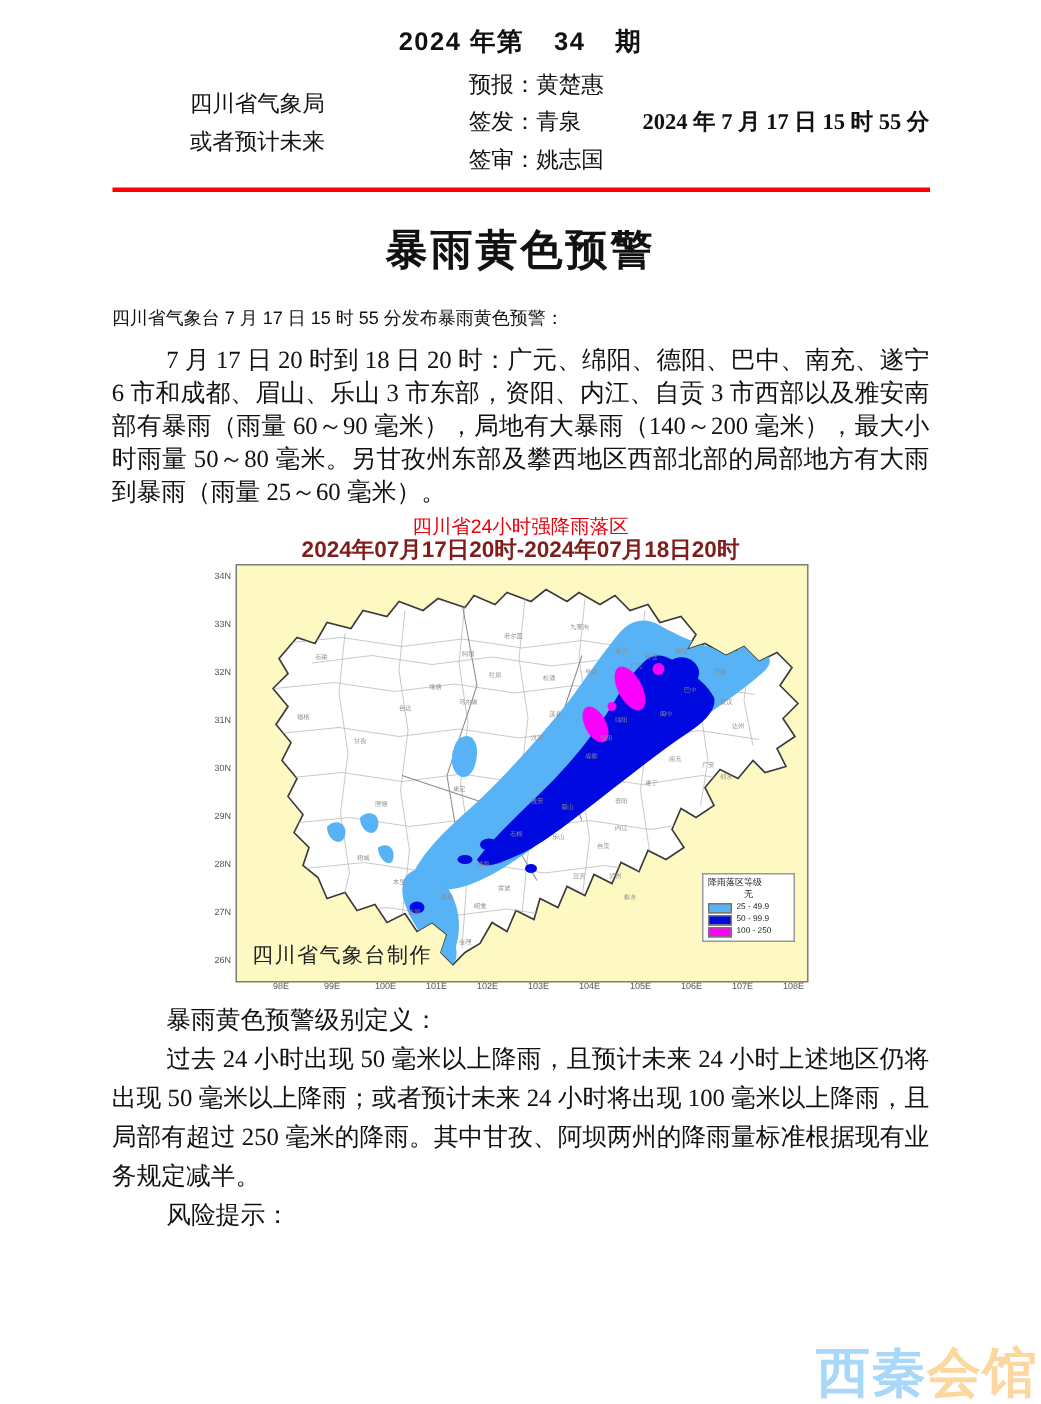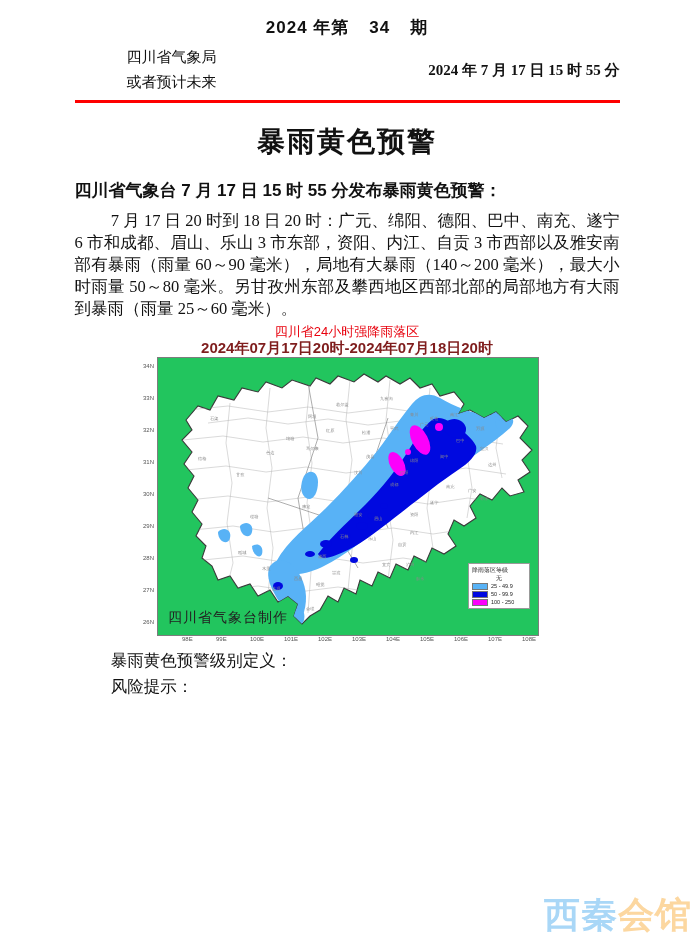--- a/index.html
+++ b/index.html
@@ -22,42 +22,42 @@
   }
   .org-col{padding-left:52px;white-space:nowrap;}
   .sign-col{padding-left:96px;white-space:nowrap;}
   .date-col{margin-left:auto;font-weight:600;white-space:nowrap;padding-right:0px;}
   .red-rule{width:545px;height:3px;background:#fe0000;margin:5px auto 0;}
   .warn-heading{
     margin:20px 0 0;text-align:center;font-size:28px;font-weight:bold;
     font-family:"Liberation Sans","DejaVu Sans",sans-serif;letter-spacing:2px;
   }
   .lead{
-    width:545px;margin:18px auto 0;font-size:17px;font-weight:bold;
+    width:545px;margin:18px auto 0;font-size:12px;font-weight:normal;
     font-family:"Liberation Sans","DejaVu Sans",sans-serif;
   }
   .para{
     width:545px;margin:8px auto 0;font-size:16.5px;line-height:22px;
     text-align:justify;text-indent:2.2em;
   }
   .sec-para{
     width:545px;margin:0 auto;font-size:16.5px;line-height:26px;
     text-align:justify;text-indent:2.2em;
   }
   .map-block{width:380px;margin:4px auto 0;position:relative;}
   .map-title{
     text-align:center;font-size:13px;font-weight:normal;color:#e8000d;
     font-family:"Liberation Sans","DejaVu Sans",sans-serif;line-height:15px;
   }
   .map-subtitle{
     text-align:center;font-size:15px;font-weight:bold;color:#7f1d1d;
     font-family:"Liberation Sans","DejaVu Sans",sans-serif;line-height:17px;
   }
   .map-frame{
-    position:relative;width:380px;height:277px;border:1px solid #7d7d7d;background:#22c55e;
+    position:relative;width:380px;height:277px;border:1px solid #7d7d7d;background:#fef9c3;
     margin-top:1px;
   }
   .map-credit{
     position:absolute;left:10px;bottom:8px;font-size:14px;color:#222;
     font-family:"Liberation Sans","DejaVu Sans",sans-serif;font-weight:500;letter-spacing:1px;
   }
   .legend{
     position:absolute;right:8px;bottom:26px;width:54px;border:1px solid #999;
     background:#fff;padding:2px 3px;font-family:"Liberation Sans","DejaVu Sans",sans-serif;
   }
@@ -86,20 +86,25 @@
 
 
   <div class="issue-line">
     <span>2024 年第</span><span class="num">34</span><span>期</span>
   </div>
 
   <div class="header-row">
     <div class="org-col">
       <div>四川省气象局</div>
       <div>或者预计未来</div>
+    </div>
+    <div class="sign-col">
+      <div>预报：黄楚惠</div>
+      <div>签发：青泉</div>
+      <div>签审：姚志国</div>
     </div>
     <div class="date-col">2024 年 7 月 17 日 15 时 55 分</div>
   </div>
 
   <div class="red-rule"></div>
 
   <div class="warn-heading">暴雨黄色预警</div>
 
   <div class="lead">四川省气象台 7 月 17 日 15 时 55 分发布暴雨黄色预警：</div>
 
@@ -271,20 +276,21 @@
           <span style="left: 262px;">105E</span>
           <span style="left: 296px;">106E</span>
           <span style="left: 330px;">107E</span>
           <span style="left: 364px;">108E</span>
         </div>
     </div>
   </div>
 
   <div class="def-block">
     <p class="sec-para">暴雨黄色预警级别定义：</p>
+    <p class="sec-para">过去 24 小时出现 50 毫米以上降雨，且预计未来 24 小时上述地区仍将出现 50 毫米以上降雨；或者预计未来 24 小时将出现 100 毫米以上降雨，且局部有超过 250 毫米的降雨。其中甘孜、阿坝两州的降雨量标准根据现有业务规定减半。</p>
     <p class="sec-para">风险提示：</p>
 
   </div>
 
   <div class="watermark">
     <span id="wm1" style="color: rgb(169, 215, 247);">西秦</span><span id="wm2" style="color: rgb(252, 215, 160);">会馆</span>
   </div>
 
 </div>
 

